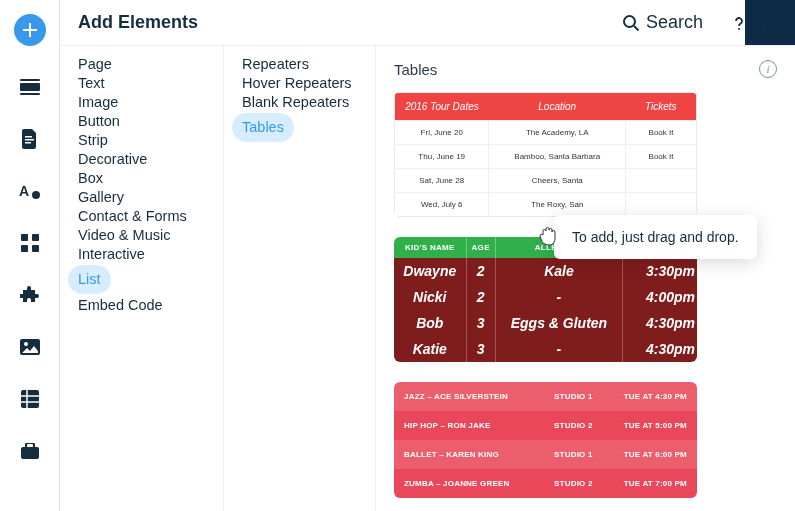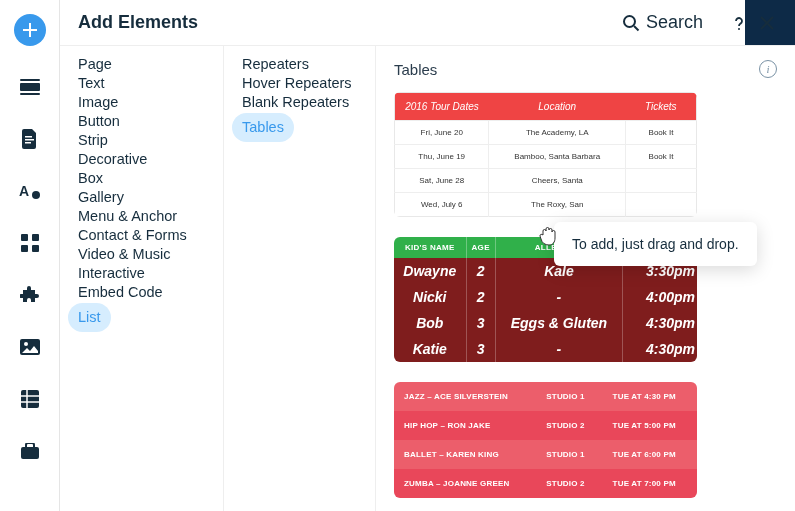--- a/index.html
+++ b/index.html
@@ -98,30 +98,30 @@
   
   .t2 thead td { background:#30b04a; color:#fff; font-weight:700; text-align:center; padding:6px 2px; font-size:8px; letter-spacing:.3px; border-right:1px solid rgba(255,255,255,.3);}
   .t2 thead td:last-child{border-right:none;}
   .t2 tbody td { background:#7f1d1d; color:#fff; font-style:italic; font-weight:600; text-align:center; padding:5px 2px; font-size:14px; border-right:1px solid rgba(255,255,255,.25);}
   .t2 tbody td:last-child{border-right:none;text-align:right;}
 
   
   .t3 tbody td { color:#fff; font-size:8px; font-weight:600; padding:10px 10px; letter-spacing:.2px;}
   .t3 tbody tr:nth-child(odd) td { background:#ec5e6b; }
   .t3 tbody tr:nth-child(even) td { background:#e9475a; }
-  .t3 tbody td:nth-child(2), .t3 tbody td:nth-child(3){ text-align:left; }
+  .t3 tbody td:nth-child(2), .t3 tbody td:nth-child(3){ text-align:right; }
   .t3 tbody td:first-child { text-align:left; }
 
   table { border-collapse: collapse; width:100%; }
 
   
   .tip {
     position: absolute;
     left: 554px;
-    top: 222px;
+    top: 215px;
     background: #fff;
     border-radius: 6px;
     box-shadow: 0 4px 18px rgba(0,0,0,.15);
     padding: 14px 18px;
     font-size: 14px;
     color: #162d3d;
     z-index: 5;
   }
   .cursor {
     position:absolute;
@@ -234,26 +234,25 @@
     <div class="cols">
       <div class="col1" id="col1">
           <div class="catwrap"><span class="cat">Page</span></div>
           <div class="catwrap"><span class="cat">Text</span></div>
           <div class="catwrap"><span class="cat">Image</span></div>
           <div class="catwrap"><span class="cat">Button</span></div>
           <div class="catwrap"><span class="cat">Strip</span></div>
           <div class="catwrap"><span class="cat">Decorative</span></div>
           <div class="catwrap"><span class="cat">Box</span></div>
           <div class="catwrap"><span class="cat">Gallery</span></div>
-          <div class="catwrap"><span class="cat">Menu &amp; Anchor</span></div>
           <div class="catwrap"><span class="cat">Contact &amp; Forms</span></div>
           <div class="catwrap"><span class="cat">Video &amp; Music</span></div>
           <div class="catwrap"><span class="cat">Interactive</span></div>
+          <div class="catwrap"><span class="cat active">List</span></div>
           <div class="catwrap"><span class="cat">Embed Code</span></div>
-          <div class="catwrap"><span class="cat active">List</span></div>
         </div>
       <div class="col2" id="col2">
           <div class="subwrap"><span class="sub">Repeaters</span></div>
           <div class="subwrap"><span class="sub">Hover Repeaters</span></div>
           <div class="subwrap"><span class="sub">Blank Repeaters</span></div>
           <div class="subwrap"><span class="sub active">Tables</span></div>
         </div>
 
       <div class="col3">
         <div class="col3-head">

